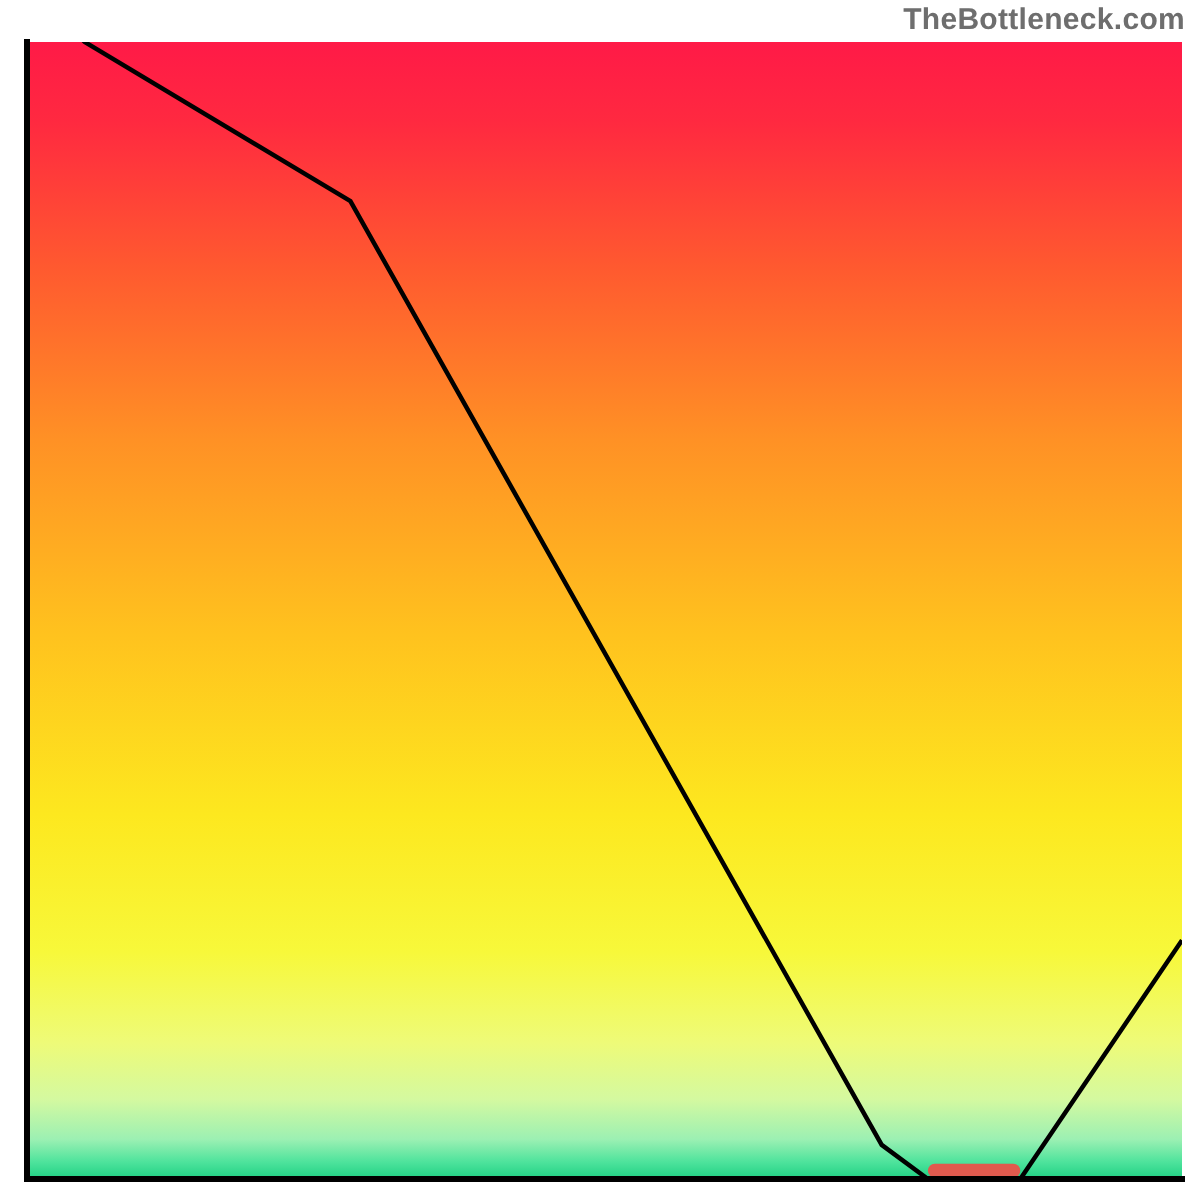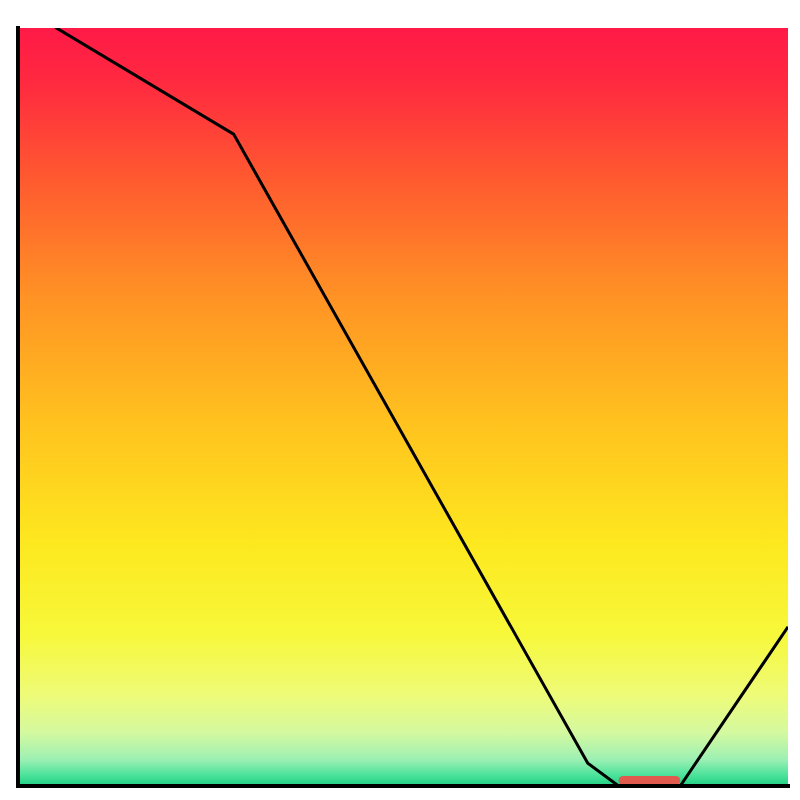--- a/index.html
+++ b/index.html
@@ -27,20 +27,21 @@
     z-index: 10;
   }
   svg {
     display: block;
   }
 </style>
 </head>
 <body>
 
 <div class="frame">
+  <div class="watermark">TheBottleneck.com</div>
 
   <svg id="chart-svg" width="800" height="800" viewBox="0 0 800 800">
     <defs>
       <linearGradient id="heat" x1="0" y1="0" x2="0" y2="1">
           <stop offset="0%" stop-color="#ff1a47"></stop>
           <stop offset="7.000000000000001%" stop-color="#ff2940"></stop>
           <stop offset="20%" stop-color="#ff5a2f"></stop>
           <stop offset="35%" stop-color="#ff9125"></stop>
           <stop offset="52%" stop-color="#ffc21e"></stop>
           <stop offset="68%" stop-color="#fde81f"></stop>

